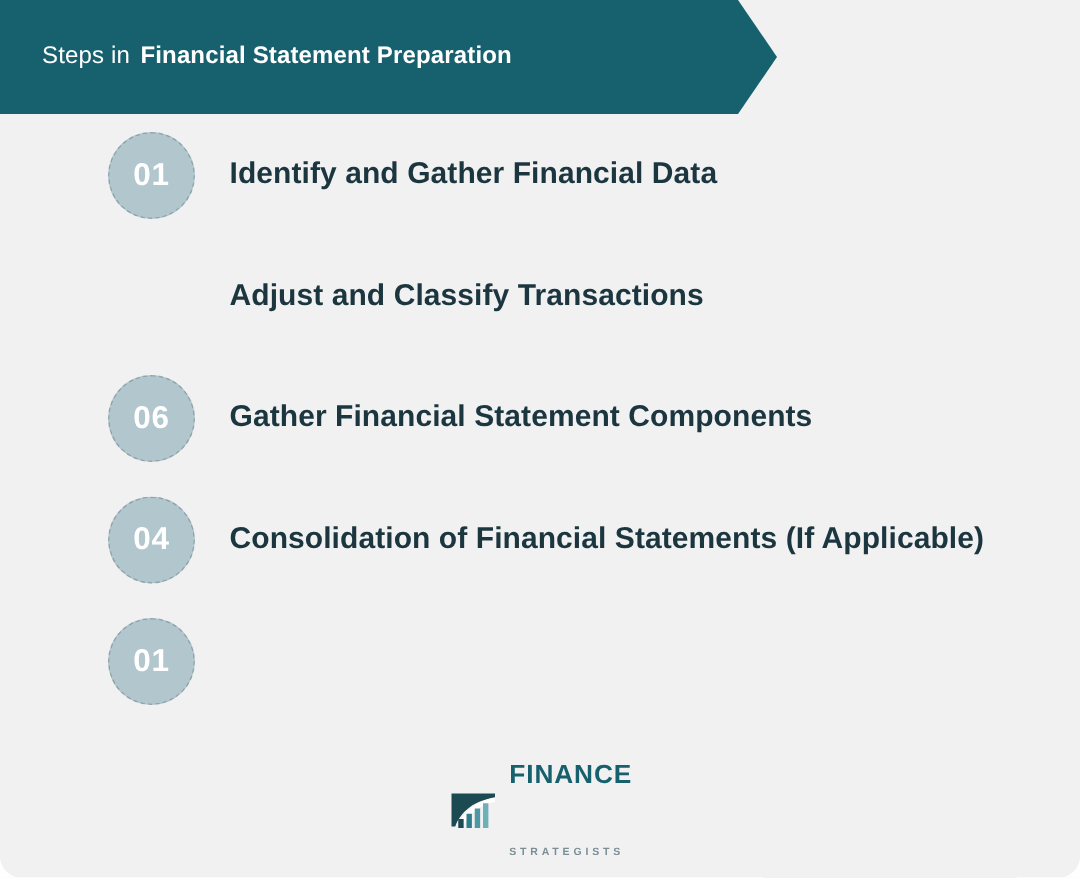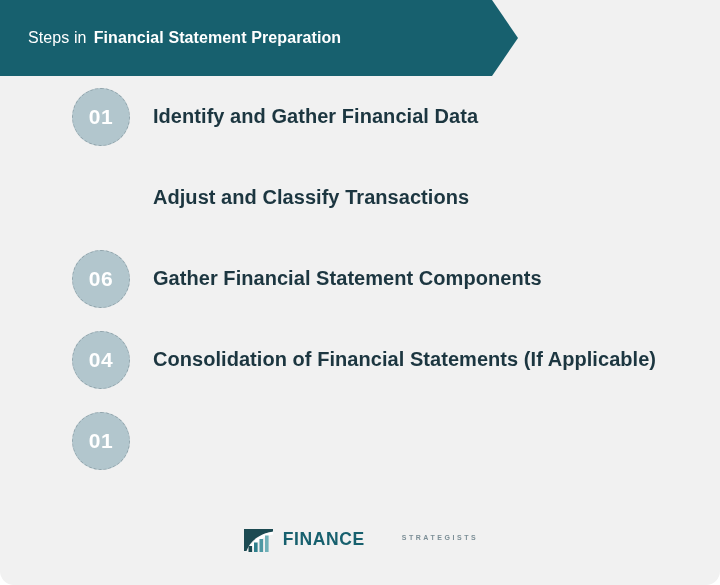--- a/index.html
+++ b/index.html
@@ -114,21 +114,21 @@
     justify-content: center;
     gap: 7px;
   }
   .logo-mark {
     width: 34px;
     height: 28px;
     display: block;
   }
   .logo-wordmark {
     display: flex;
-    flex-direction: row;
+    flex-direction: column;
     align-items: flex-start;
     line-height: 1;
     gap: 37px;
   }
   .logo-name {
     font-size: 17.5px;
     font-weight: 700;
     color: #17606e;
     letter-spacing: 0.6px;
   }

